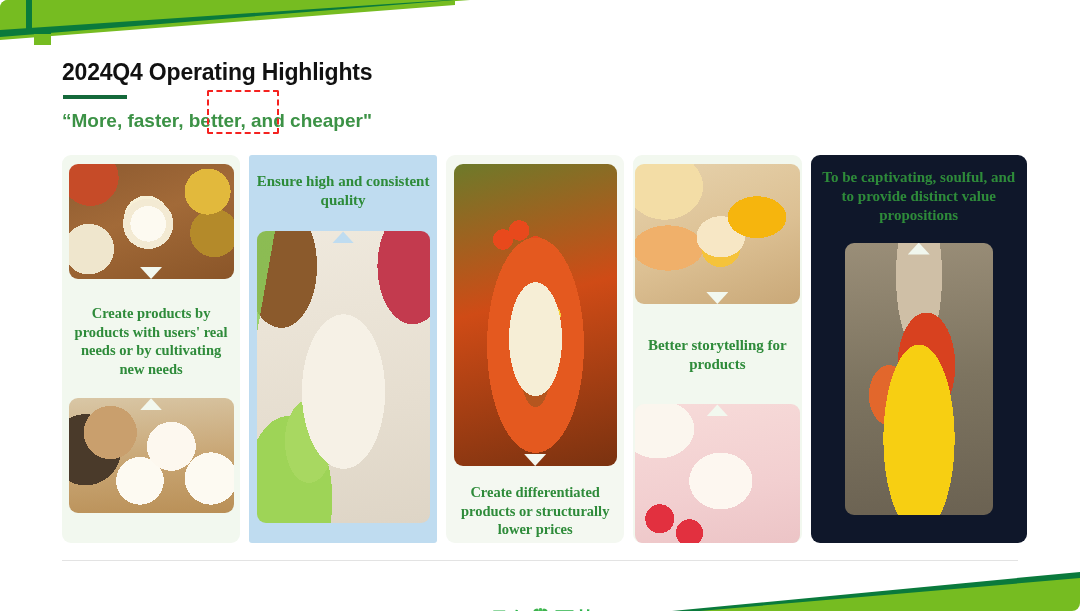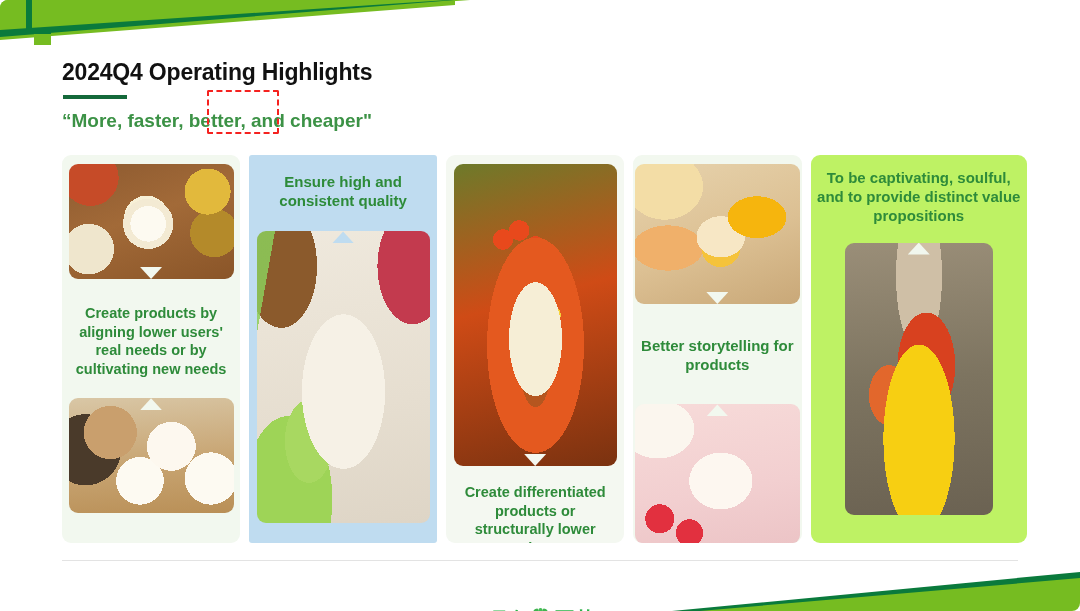--- a/index.html
+++ b/index.html
@@ -35,25 +35,25 @@
   
   .cards{position:absolute;left:62px;top:155px;width:965px;height:388px;display:flex;gap:9px;}
   .card{
     position:relative;border-radius:9px;overflow:hidden;
     display:flex;flex-direction:column;align-items:center;
   }
   .card.c1{width:181px;background:#f2f8ef;}
   .card.c2{width:191px;background:#bfdcf0;border-radius:3px;}
   .card.c3{width:181px;background:#f4f8f1;}
   .card.c4{width:171px;background:#f2f8ef;}
-  .card.c5{width:220px;background:#bef264;}
+  .card.c5{width:220px;background:#0f172a;}
 
   .card-text{
     color:#2e8b3a;font-weight:bold;text-align:center;line-height:1.28;
-    padding:0 6px;box-sizing:border-box;width:100%;
+    padding:0 6px;box-sizing:border-box;width:100%;font-family:Liberation Serif, serif;
   }
   .c1 .card-text{font-size:14.5px;}
   .c2 .card-text{font-size:15px;color:#2d8b39;}
   .c3 .card-text{font-size:14.5px;}
   .c4 .card-text{font-size:15px;}
   .c5 .card-text{font-size:15px;}
 
   
   .photo{position:relative;border-radius:9px;overflow:hidden;background:#ddd;flex:none;}
   .notch-down{
@@ -181,21 +181,21 @@
       <div class="dash-box"></div>
     </div>
   </div>
 
   <div class="cards">
 
     <div class="card c1">
       <div class="photo ph-congee" style="width:165px;height:115px;margin-top:9px;">
         <div class="notch-down" style="background:#f2f8ef;"></div>
       </div>
-      <div class="card-text" style="margin-top:25px;">Create products by aligning lower users' real needs or by cultivating new needs</div>
+      <div class="card-text" style="margin-top:25px;">Create products by products with users' real needs or by cultivating new needs</div>
       <div class="photo ph-eggs" style="width:165px;height:115px;margin-top:20px;">
         <div class="notch-up" style="background:#f2f8ef;"></div>
       </div>
     </div>
 
     <div class="card c2">
       <div class="card-text" style="margin-top:17px;">Ensure high and consistent quality</div>
       <div class="photo ph-duck" style="width:173px;height:292px;margin-top:21px;">
         <div class="notch-up" style="background:#bfdcf0;"></div>
       </div>

